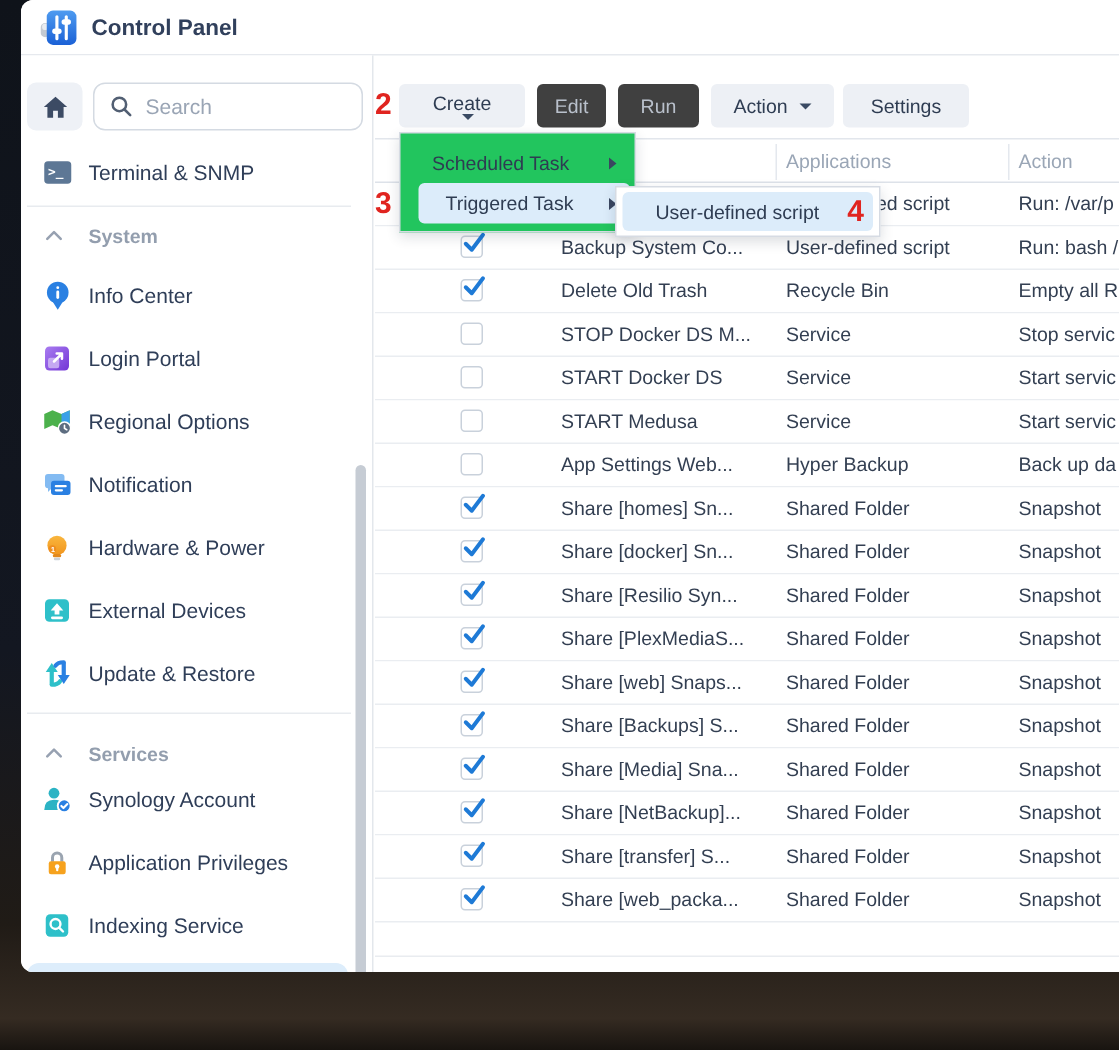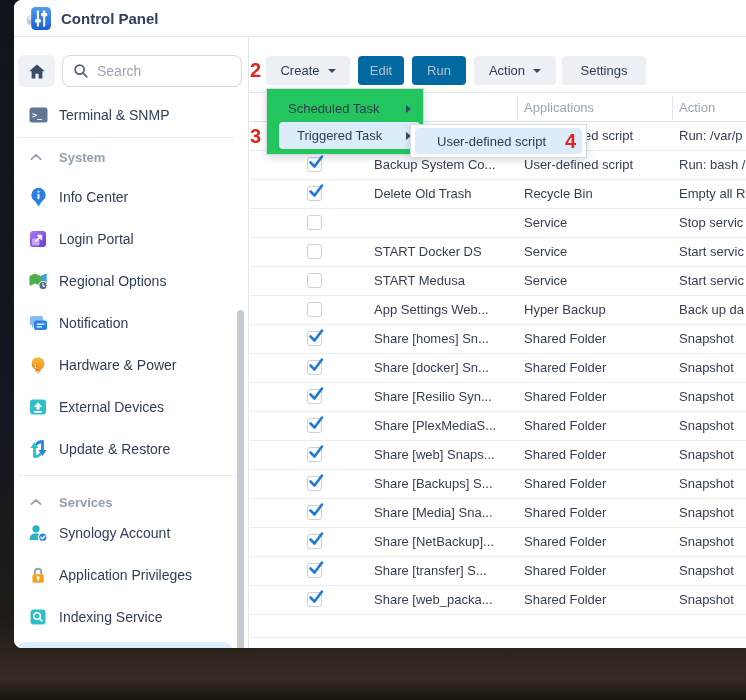--- a/index.html
+++ b/index.html
@@ -34,21 +34,21 @@
   .shead .ic { width:14px; margin-right:15px; display:flex; align-items:center; }
   .sdivider { position:absolute; left:4px; width:216px; height:1px; background:#e8ebef; }
   .sb-thumb { position:absolute; left:223px; top:273px; width:7px; height:378px;
               background:#c6ccd4; border-radius:4px; }
   .vdivider { position:absolute; left:234px; top:37px; width:1px; height:653px; background:#e3e7ec; }
 
   
   .tbtn { position:absolute; top:56px; height:29px; background:#edf0f5; border:none; border-radius:4px;
           font-size:13px; color:#2e3c52; font-family:"Liberation Sans", sans-serif;
           display:flex; align-items:center; justify-content:center; }
-  .tbtn.disabled { background:#0369a1; color:#b9c0cb; }
+  .tbtn.disabled { background:#404040; color:#b9c0cb; }
   .caret { display:inline-block; width:0; height:0; border-left:4px solid transparent;
            border-right:4px solid transparent; border-top:4px solid #3a4a63; margin-left:8px; }
 
   
   .thead { position:absolute; left:236px; top:92px; width:500px; height:30px; background:#fff;
            border-top:1px solid #e2e6ec; border-bottom:1px solid #dde2e9; }
   .thead .col { position:absolute; top:0; line-height:29px; font-size:13px; color:#9aa6b6; white-space:nowrap; }
   .thead .csep { position:absolute; top:3px; width:1px; height:24px; background:#e4e8ee; }
   .tbody { position:absolute; left:236px; top:122px; width:500px; }
   .trow { position:relative; height:29px; border-bottom:1px solid #eaedf1; background:#fff; }
@@ -298,21 +298,21 @@
           </svg>
         </span>
         <span>Task Scheduler</span>
       </div>
 
       <div class="sb-thumb"></div>
     </div>
 
     <div class="vdivider"></div>
 
-    <button class="tbtn" style="left:252px; width:84px;">
+    <button class="tbtn" style="left:252px; width:84px;flex-direction:column;">
       <span>Create</span>
       <span class="caret"></span>
     </button>
     <button class="tbtn disabled" style="left:344px; width:46px;">
       <span>Edit</span>
     </button>
     <button class="tbtn disabled" style="left:398px; width:54px;">
       <span>Run</span>
     </button>
     <button class="tbtn" style="left:460px; width:82px;">
@@ -358,20 +358,21 @@
       </svg>
     </span>
     <span class="cell task">Delete Old Trash</span>
     <span class="cell app">Recycle Bin</span>
     <span class="cell action">Empty all R</span>
   </div>
         <div class="trow">
     <span class="cb">
       
     </span>
+    <span class="cell task">STOP Docker DS M...</span>
     <span class="cell app">Service</span>
     <span class="cell action">Stop servic</span>
   </div>
         <div class="trow">
     <span class="cb">
       
     </span>
     <span class="cell task">START Docker DS</span>
     <span class="cell app">Service</span>
     <span class="cell action">Start servic</span>

